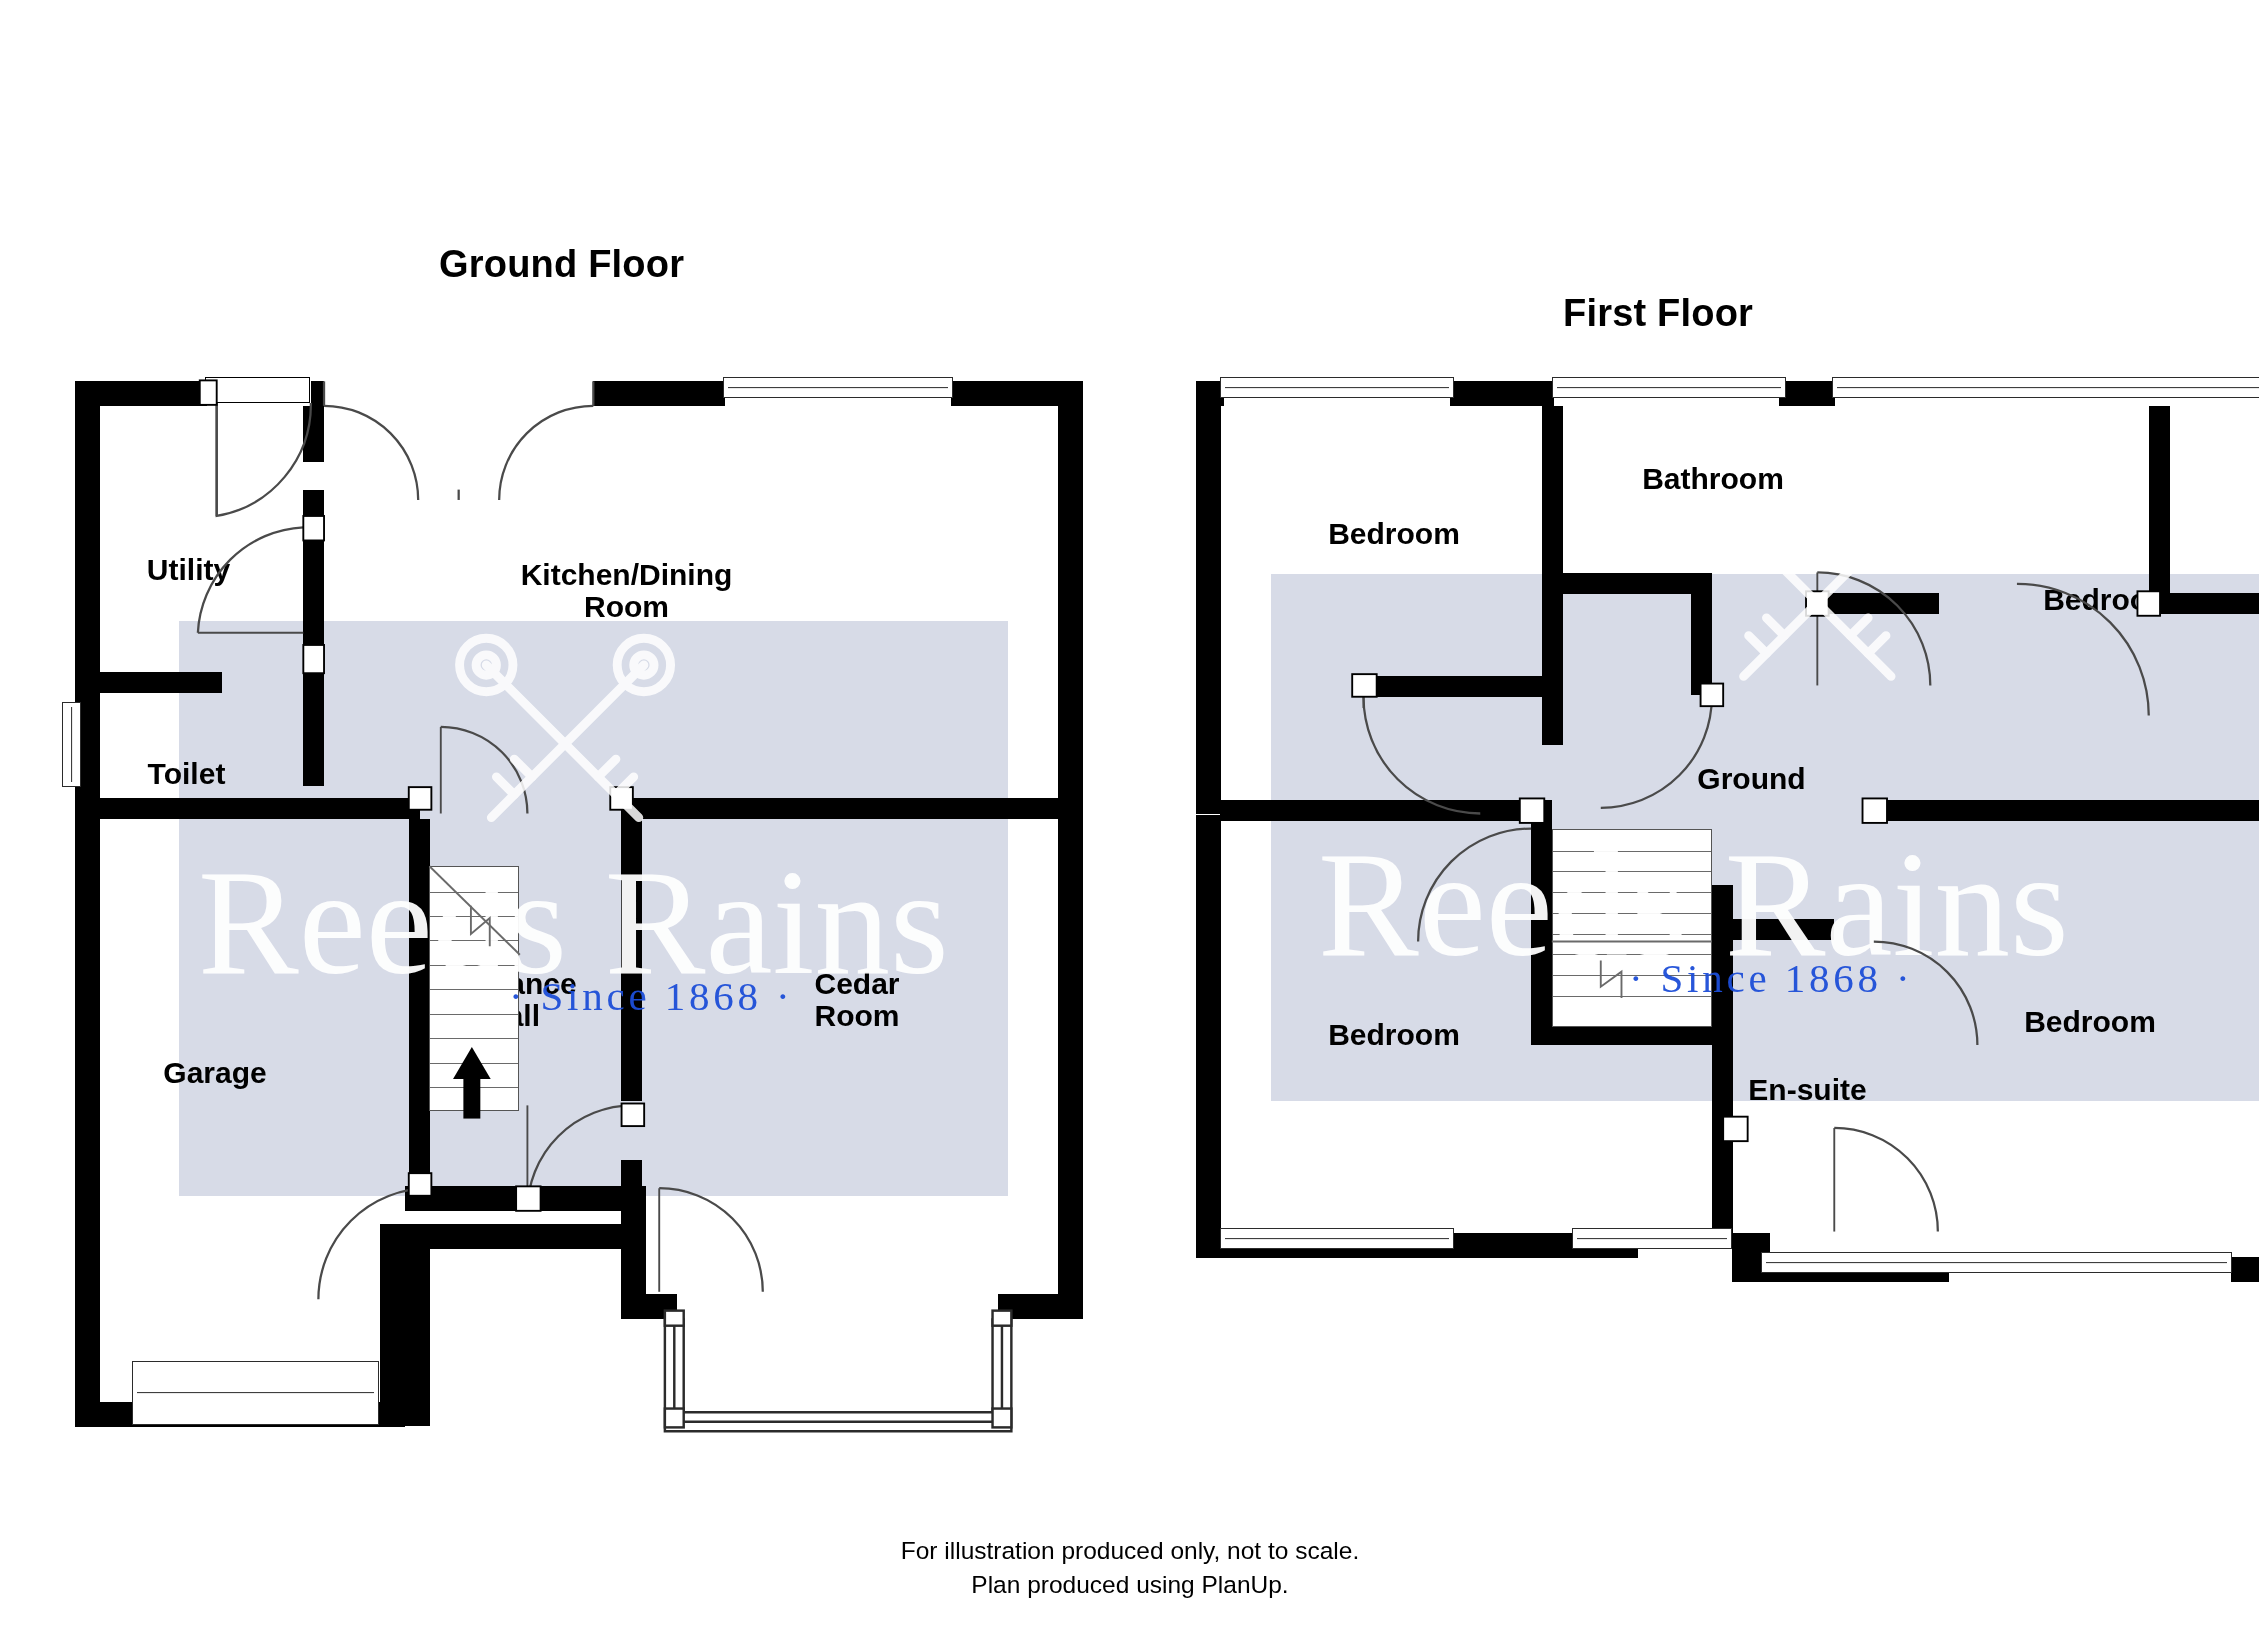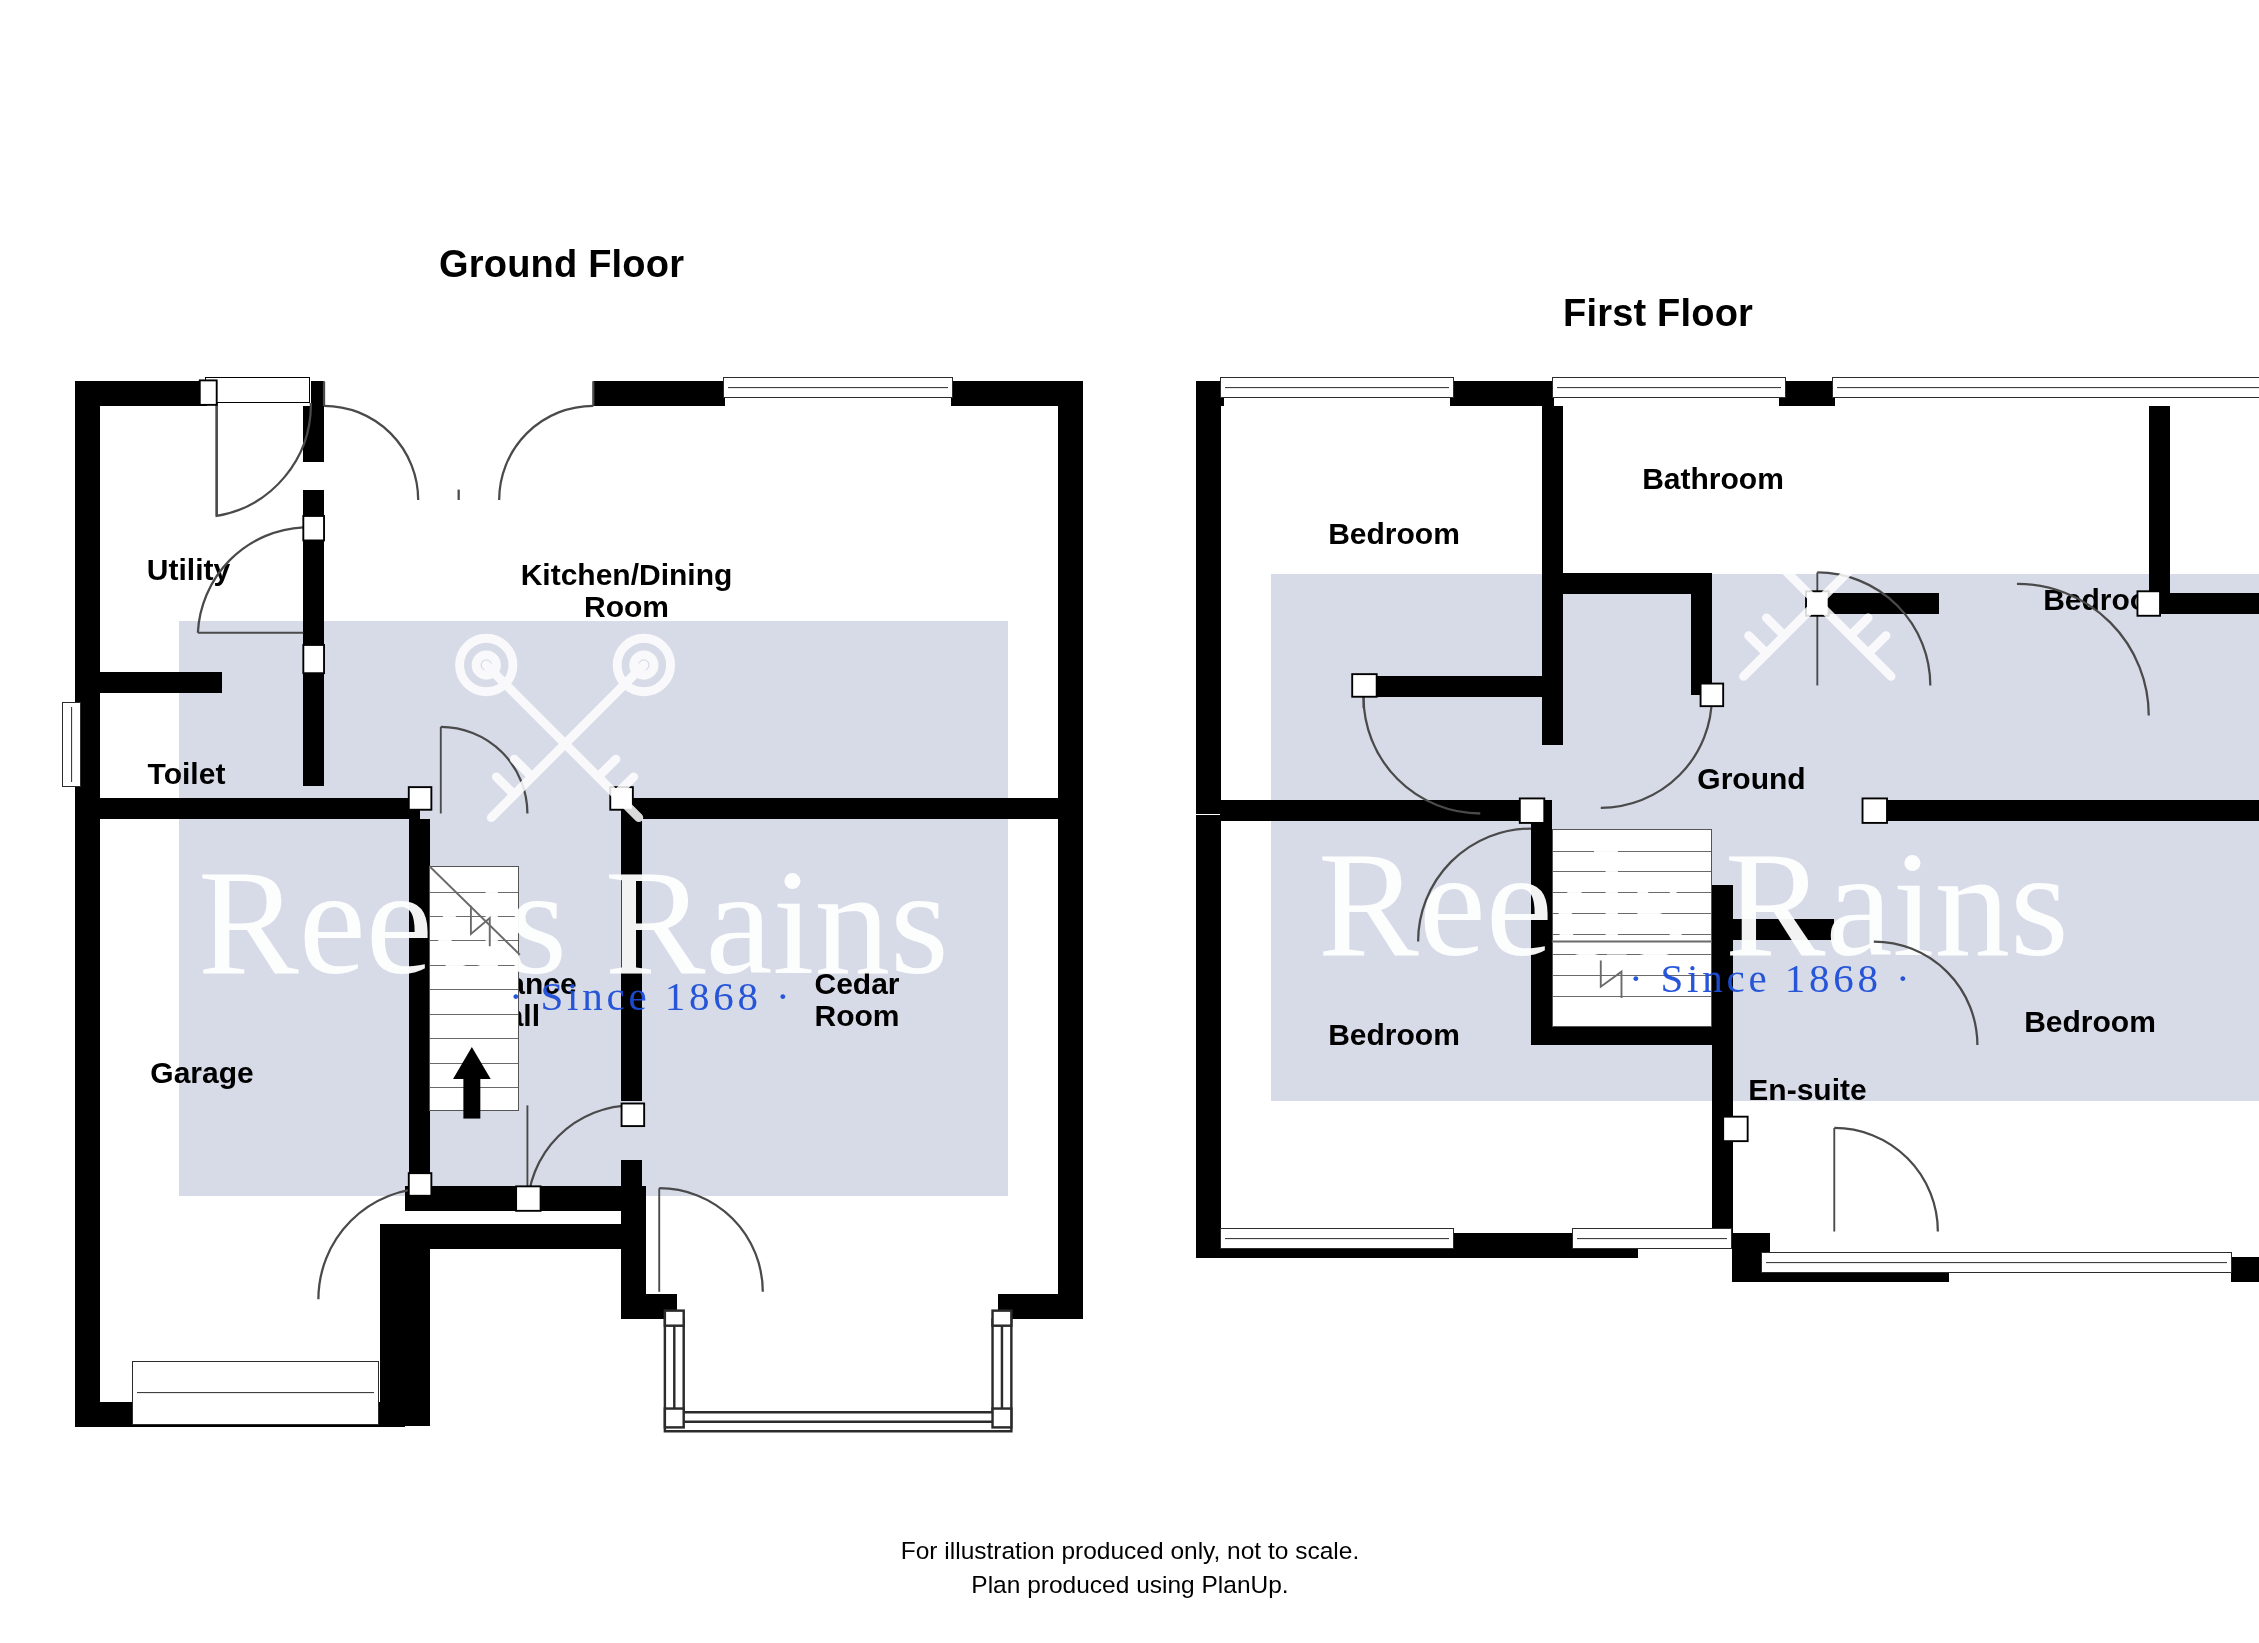--- a/index.html
+++ b/index.html
@@ -91,21 +91,21 @@
     <div class="win h" style="left:723px;top:377px;width:230px;height:21px;"></div>
     <div class="win v" style="left:62px;top:702px;width:19px;height:85px;"></div>
     <div class="win h" style="left:132px;top:1361px;width:247px;height:64px;"></div>
 
     <div class="dgap" style="left:205px;top:377px;width:105px;height:26px;"></div>
 
     <div class="room-label" style="left:104px;top:554px;width:169px;">Utility</div>
     <div class="room-label" style="left:102px;top:718px;width:169px;margin-top:40px;">Toilet</div>
     <div class="room-label" style="left:471px;top:559px;width:311px;">Kitchen/Dining
 Room</div>
-    <div class="room-label" style="left:103px;top:1057px;width:198px;">Garage</div>
+    <div class="room-label" style="left:116px;top:1057px;width:198px;">Garage</div>
     <div class="room-label" style="left:395px;top:968px;width:235px;">Entrance
 Hall</div>
     <div class="room-label" style="left:744px;top:968px;width:226px;">Cedar
 Room</div>
 
     <div class="stairs" style="left:429px;top:866px;width:90px;height:245px;">
       <div class="tread" style="top:24.5px;"></div>
       <div class="tread" style="top:49px;"></div>
       <div class="tread" style="top:73px;"></div>
       <div class="tread" style="top:98px;"></div>

